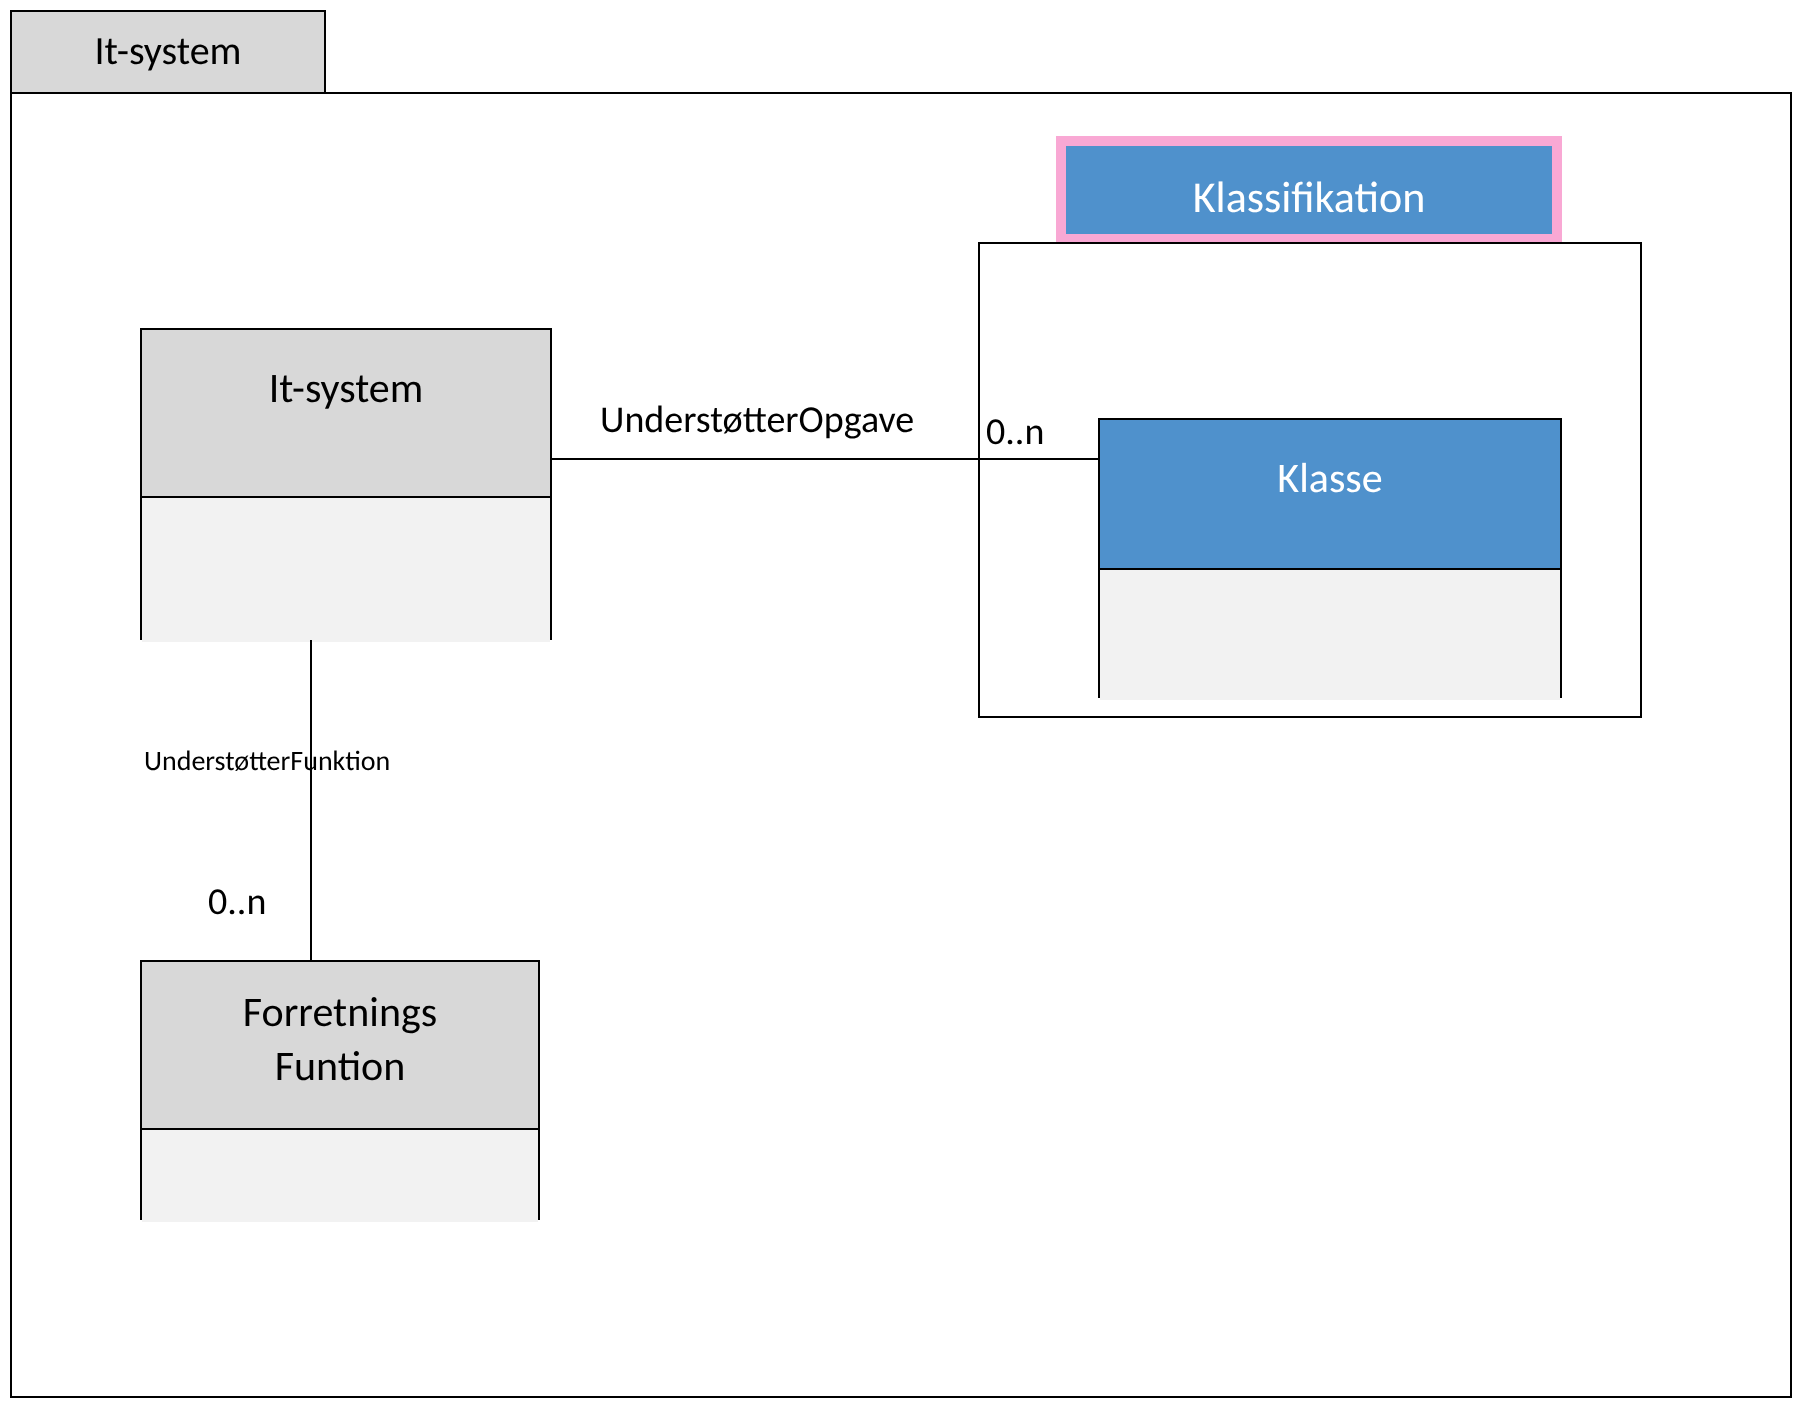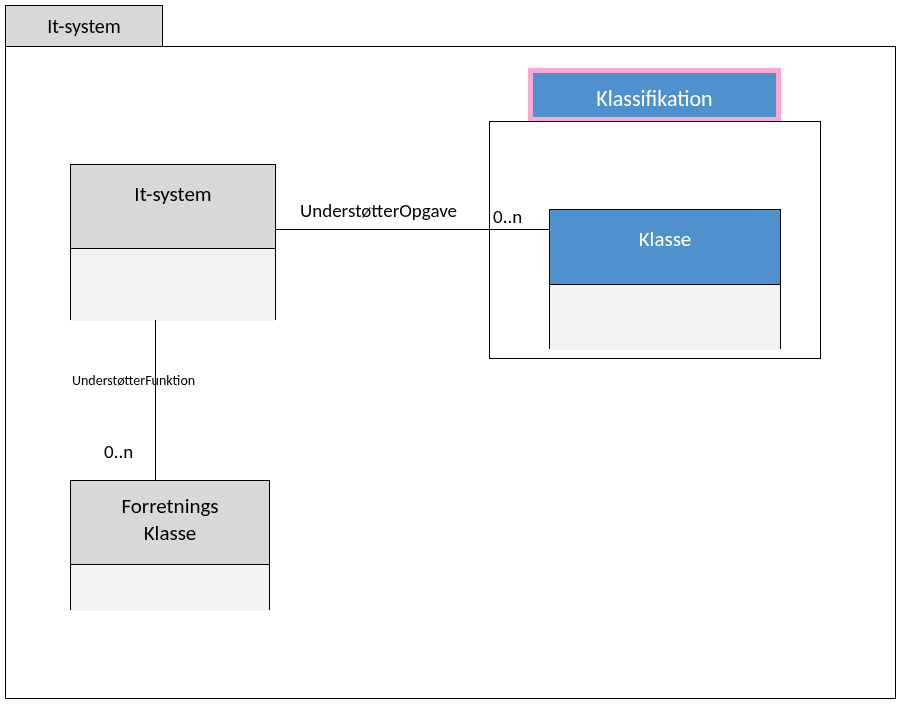--- a/index.html
+++ b/index.html
@@ -181,21 +181,21 @@
 <div class="itsystem-box">
   <div class="itsystem-header">
     <span>It-system</span>
   </div>
   <div class="itsystem-lower"></div>
 </div>
 
 <div class="forretnings-box">
   <div class="forretnings-header">
     <span style="white-space:pre-line;">Forretnings
-Klasse</span>
+Funtion</span>
   </div>
   <div class="forretnings-lower"></div>
 </div>
 
 <div class="line-horizontal"></div>
 <div class="line-vertical"></div>
 
 <div class="label-opgave">UnderstøtterOpgave</div>
 <div class="label-opgave-mult">0..n</div>
 

